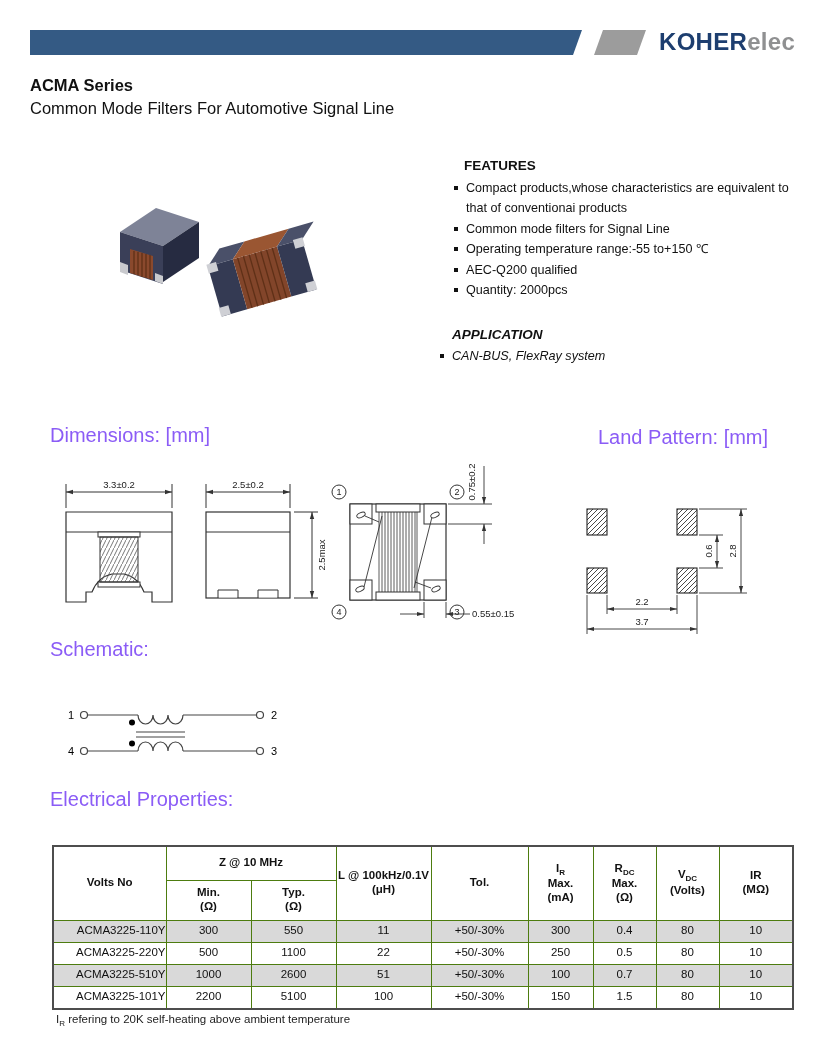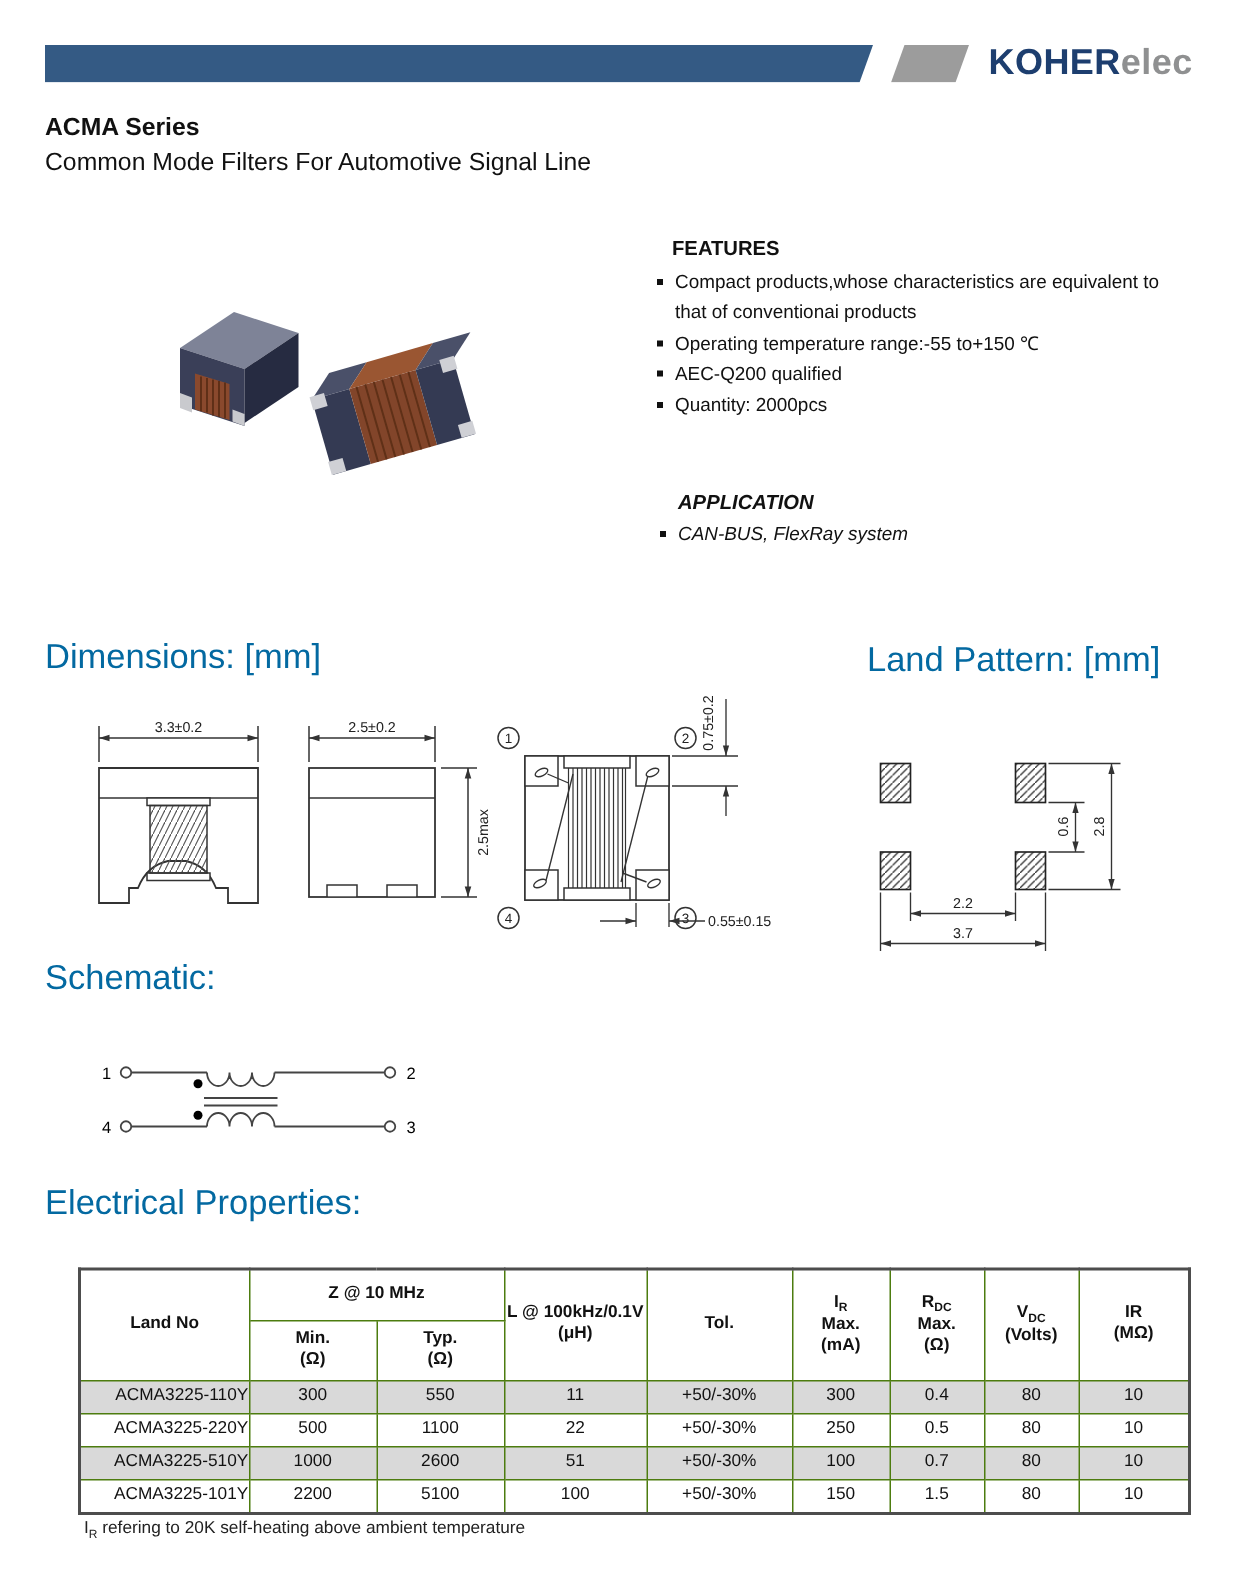--- a/index.html
+++ b/index.html
@@ -16,29 +16,29 @@
   .logo{position:absolute;left:659px;top:28px;font-size:24px;font-weight:bold;letter-spacing:.3px;white-space:nowrap;}
   .logo .koher{color:var(--logo-blue,#1d3e6f);}
   .logo .elec{color:var(--logo-gray,#8f9091);text-align:right;}
 
   
   .title-block{position:absolute;left:30px;top:74px;line-height:1.38;}
   .series{font-size:16.5px;font-weight:bold;}
   .subtitle,.size{font-size:16.5px;}
 
   
-  .features{position:absolute;left:436px;top:158px;width:358px;}
+  .features{position:absolute;left:452px;top:158px;width:358px;}
   .feat-head{font-size:13.5px;font-weight:bold;margin:0 0 5px 12px;}
   .feat-item{display:flex;font-size:12.6px;line-height:1.62;}
   .bullet{width:4px;height:4px;background:#111;margin:8px 8px 0 2px;flex:none;}
   .application{position:absolute;left:438px;top:327px;width:358px;font-style:italic;}
   .app-head{font-size:13.5px;font-weight:bold;margin:0 0 4px 14px;}
 
   
-  .sec-head{position:absolute;font-size:23px;color:#0369a1;}
+  .sec-head{position:absolute;font-size:20px;color:#8b5cf6;margin-left:20px;}
 
   .abs{position:absolute;}
   svg text{font-family:"Liberation Sans",sans-serif;}
   .dimtxt{font-size:9.5px;fill:#222;}
   .pintxt{font-size:9px;fill:#222;}
 
   
   .props{position:absolute;left:52px;top:845px;width:740px;border-collapse:collapse;
          font-size:11.5px;table-layout:fixed;border:2px solid #4d4d4d;}
   .props th,.props td{border:1px solid #4d7c0f;text-align:center;padding:0;line-height:1.2;}
@@ -108,20 +108,24 @@
   </svg>
 
   <div class="features">
     <div class="feat-head">FEATURES</div>
     <div class="feat-item">
       <span class="bullet"></span>
       <span>Compact products,whose characteristics are equivalent to that of conventionai products</span>
     </div>
     <div class="feat-item">
       <span class="bullet"></span>
+      <span>Common mode filters for Signal Line</span>
+    </div>
+    <div class="feat-item">
+      <span class="bullet"></span>
       <span>Operating temperature range:-55 to+150 ℃</span>
     </div>
     <div class="feat-item">
       <span class="bullet"></span>
       <span>AEC-Q200 qualified</span>
     </div>
     <div class="feat-item">
       <span class="bullet"></span>
       <span>Quantity: 2000pcs</span>
     </div>
@@ -323,21 +327,21 @@
         <col style="width:85px">
       <col style="width:95px">
         <col style="width:97px">
         <col style="width:65px">
       <col style="width:63px">
         <col style="width:63px">
         <col style="width:74px">
     </colgroup>
     <thead>
       <tr class="h1">
-        <th rowspan="2">Land No</th>
+        <th rowspan="2">Volts No</th>
         <th colspan="2">Z @ 10 MHz</th>
         <th rowspan="2">
           <div>L @ 100kHz/0.1V</div>
             <div>(μH)</div>
         </th>
         <th rowspan="2">Tol.</th>
         <th rowspan="2">
           <div><span>I</span><sub>R</sub></div>
           <div>Max.</div>
             <div>(mA)</div>

